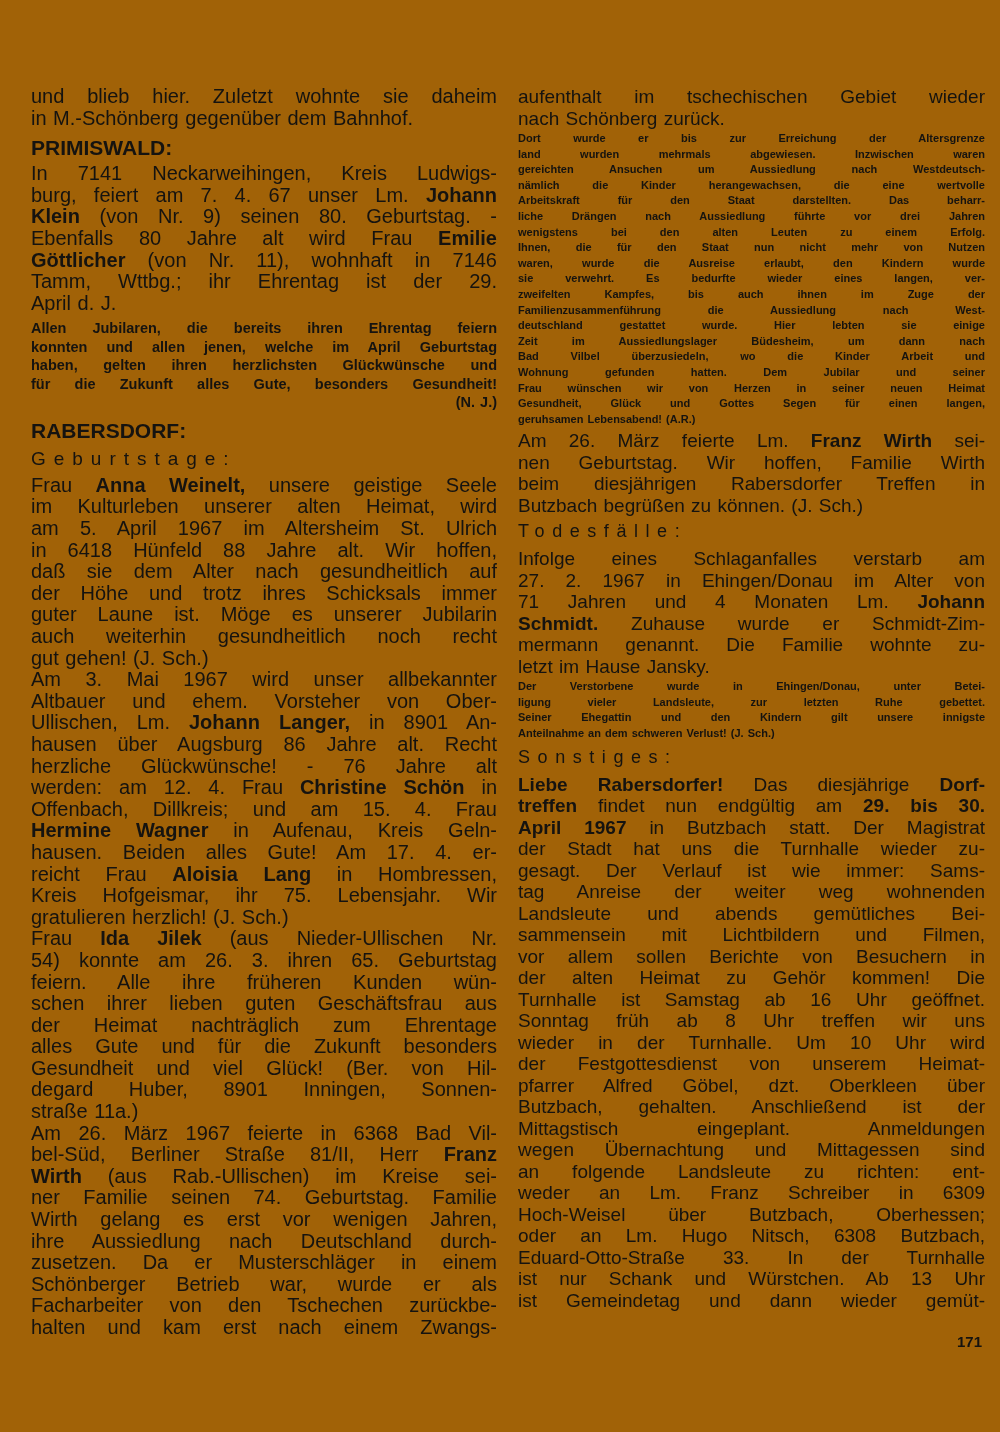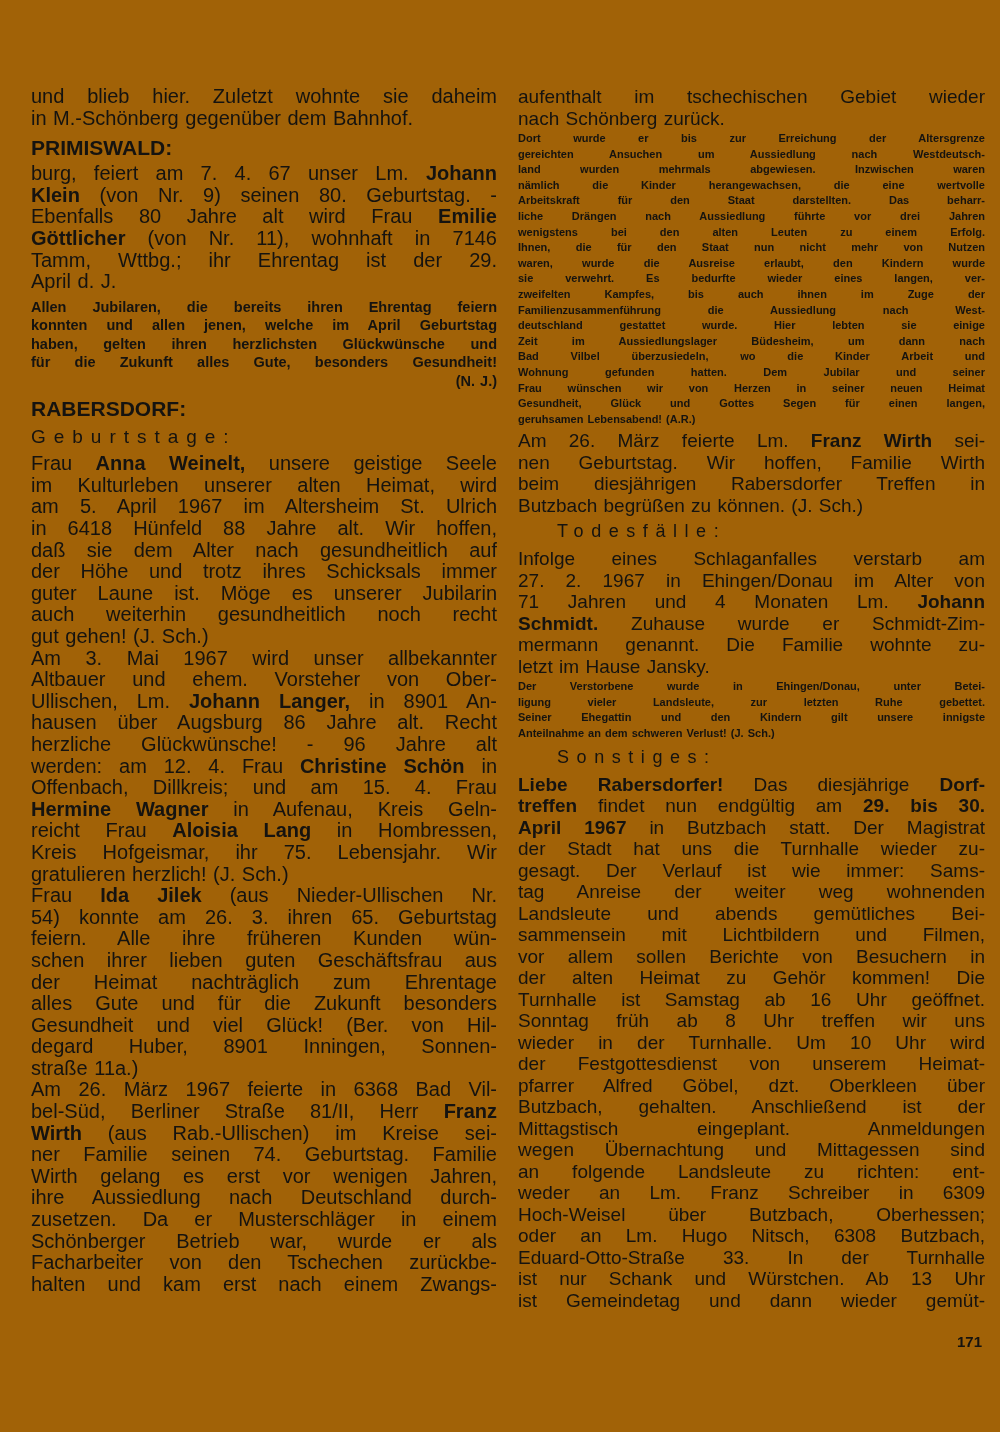--- a/index.html
+++ b/index.html
@@ -19,38 +19,39 @@
   .col-right .body .line{font-size:19px;line-height:21.5px;height:21.5px;}
   .small{margin:5px 0 4px;}
   .small .line{font-size:14.5px;line-height:18.5px;height:18.5px;font-weight:bold;}
   .col-right .small{margin:2px 0 3px;}
   .col-right .small .line{font-size:11px;line-height:15.6px;height:15.6px;}
   .head{font-weight:bold;font-size:21px;}
   .head .line{line-height:25px;height:25px;}
   .head{margin:6px 0 3px;}
   .spaced{margin:3px 0 4px;}
   .spaced .line{font-size:19px;letter-spacing:0.42em;line-height:25px;height:25px;}
-  .col-right .spaced .line{font-size:18px;margin-left:39px;}
+  .col-right .spaced .line{font-size:18px;}
   .line b{font-weight:bold;}
   .pagenum{position:absolute;right:18px;top:1333px;font-weight:bold;font-size:15px;}
 </style>
 </head>
 <body>
 
 <div class="page">
   <div class="cols">
     <div class="col col-left">
         <div class="para body">
           <div class="line">und blieb hier. Zuletzt wohnte sie daheim</div>
           <div class="line last">in M.-Schönberg gegenüber dem Bahnhof.</div>
         </div>
         <div class="para head">
           <div class="line plain">PRIMISWALD:</div>
         </div>
         <div class="para body">
+          <div class="line">In 7141 Neckarweihingen, Kreis Ludwigs-</div>
           <div class="line">burg, feiert am 7. 4. 67 unser Lm. <b>Johann</b></div>
           <div class="line"><b>Klein</b> (von Nr. 9) seinen 80. Geburtstag. -</div>
           <div class="line">Ebenfalls 80 Jahre alt wird Frau <b>Emilie</b></div>
           <div class="line"><b>Göttlicher</b> (von Nr. 11), wohnhaft in 7146</div>
           <div class="line">Tamm, Wttbg.; ihr Ehrentag ist der 29.</div>
           <div class="line last">April d. J.</div>
         </div>
         <div class="para small">
           <div class="line">Allen Jubilaren, die bereits ihren Ehrentag feiern</div>
           <div class="line">konnten und allen jenen, welche im April Geburtstag</div>
@@ -73,24 +74,25 @@
           <div class="line">der Höhe und trotz ihres Schicksals immer</div>
           <div class="line">guter Laune ist. Möge es unserer Jubilarin</div>
           <div class="line">auch weiterhin gesundheitlich noch recht</div>
           <div class="line last">gut gehen! (J. Sch.)</div>
         </div>
         <div class="para body">
           <div class="line">Am 3. Mai 1967 wird unser allbekannter</div>
           <div class="line">Altbauer und ehem. Vorsteher von Ober-</div>
           <div class="line">Ullischen, Lm. <b>Johann Langer,</b> in 8901 An-</div>
           <div class="line">hausen über Augsburg 86 Jahre alt. Recht</div>
-          <div class="line">herzliche Glückwünsche! - 96 Jahre alt</div>
+          <div class="line">herzliche Glückwünsche! - 76 Jahre alt</div>
           <div class="line">werden: am 12. 4. Frau <b>Christine Schön</b> in</div>
           <div class="line">Offenbach, Dillkreis; und am 15. 4. Frau</div>
           <div class="line"><b>Hermine Wagner</b> in Aufenau, Kreis Geln-</div>
+          <div class="line">hausen. Beiden alles Gute! Am 17. 4. er-</div>
           <div class="line">reicht Frau <b>Aloisia Lang</b> in Hombressen,</div>
           <div class="line">Kreis Hofgeismar, ihr 75. Lebensjahr. Wir</div>
           <div class="line last">gratulieren herzlich! (J. Sch.)</div>
         </div>
         <div class="para body">
           <div class="line">Frau <b>Ida Jilek</b> (aus Nieder-Ullischen Nr.</div>
           <div class="line">54) konnte am 26. 3. ihren 65. Geburtstag</div>
           <div class="line">feiern. Alle ihre früheren Kunden wün-</div>
           <div class="line">schen ihrer lieben guten Geschäftsfrau aus</div>
           <div class="line">der Heimat nachträglich zum Ehrentage</div>
@@ -112,22 +114,22 @@
           <div class="line">halten und kam erst nach einem Zwangs-</div>
         </div>
       </div>
     <div class="col col-right">
         <div class="para body">
           <div class="line">aufenthalt im tschechischen Gebiet wieder</div>
           <div class="line last">nach Schönberg zurück.</div>
         </div>
         <div class="para small">
           <div class="line">Dort wurde er bis zur Erreichung der Altersgrenze</div>
+          <div class="line">land wurden mehrmals abgewiesen. Inzwischen waren</div>
           <div class="line">gereichten Ansuchen um Aussiedlung nach Westdeutsch-</div>
-          <div class="line">land wurden mehrmals abgewiesen. Inzwischen waren</div>
           <div class="line">nämlich die Kinder herangewachsen, die eine wertvolle</div>
           <div class="line">Arbeitskraft für den Staat darstellten. Das beharr-</div>
           <div class="line">liche Drängen nach Aussiedlung führte vor drei Jahren</div>
           <div class="line">wenigstens bei den alten Leuten zu einem Erfolg.</div>
           <div class="line">Ihnen, die für den Staat nun nicht mehr von Nutzen</div>
           <div class="line">waren, wurde die Ausreise erlaubt, den Kindern wurde</div>
           <div class="line">sie verwehrt. Es bedurfte wieder eines langen, ver-</div>
           <div class="line">zweifelten Kampfes, bis auch ihnen im Zuge der</div>
           <div class="line">Familienzusammenführung die Aussiedlung nach West-</div>
           <div class="line">deutschland gestattet wurde. Hier lebten sie einige</div>

